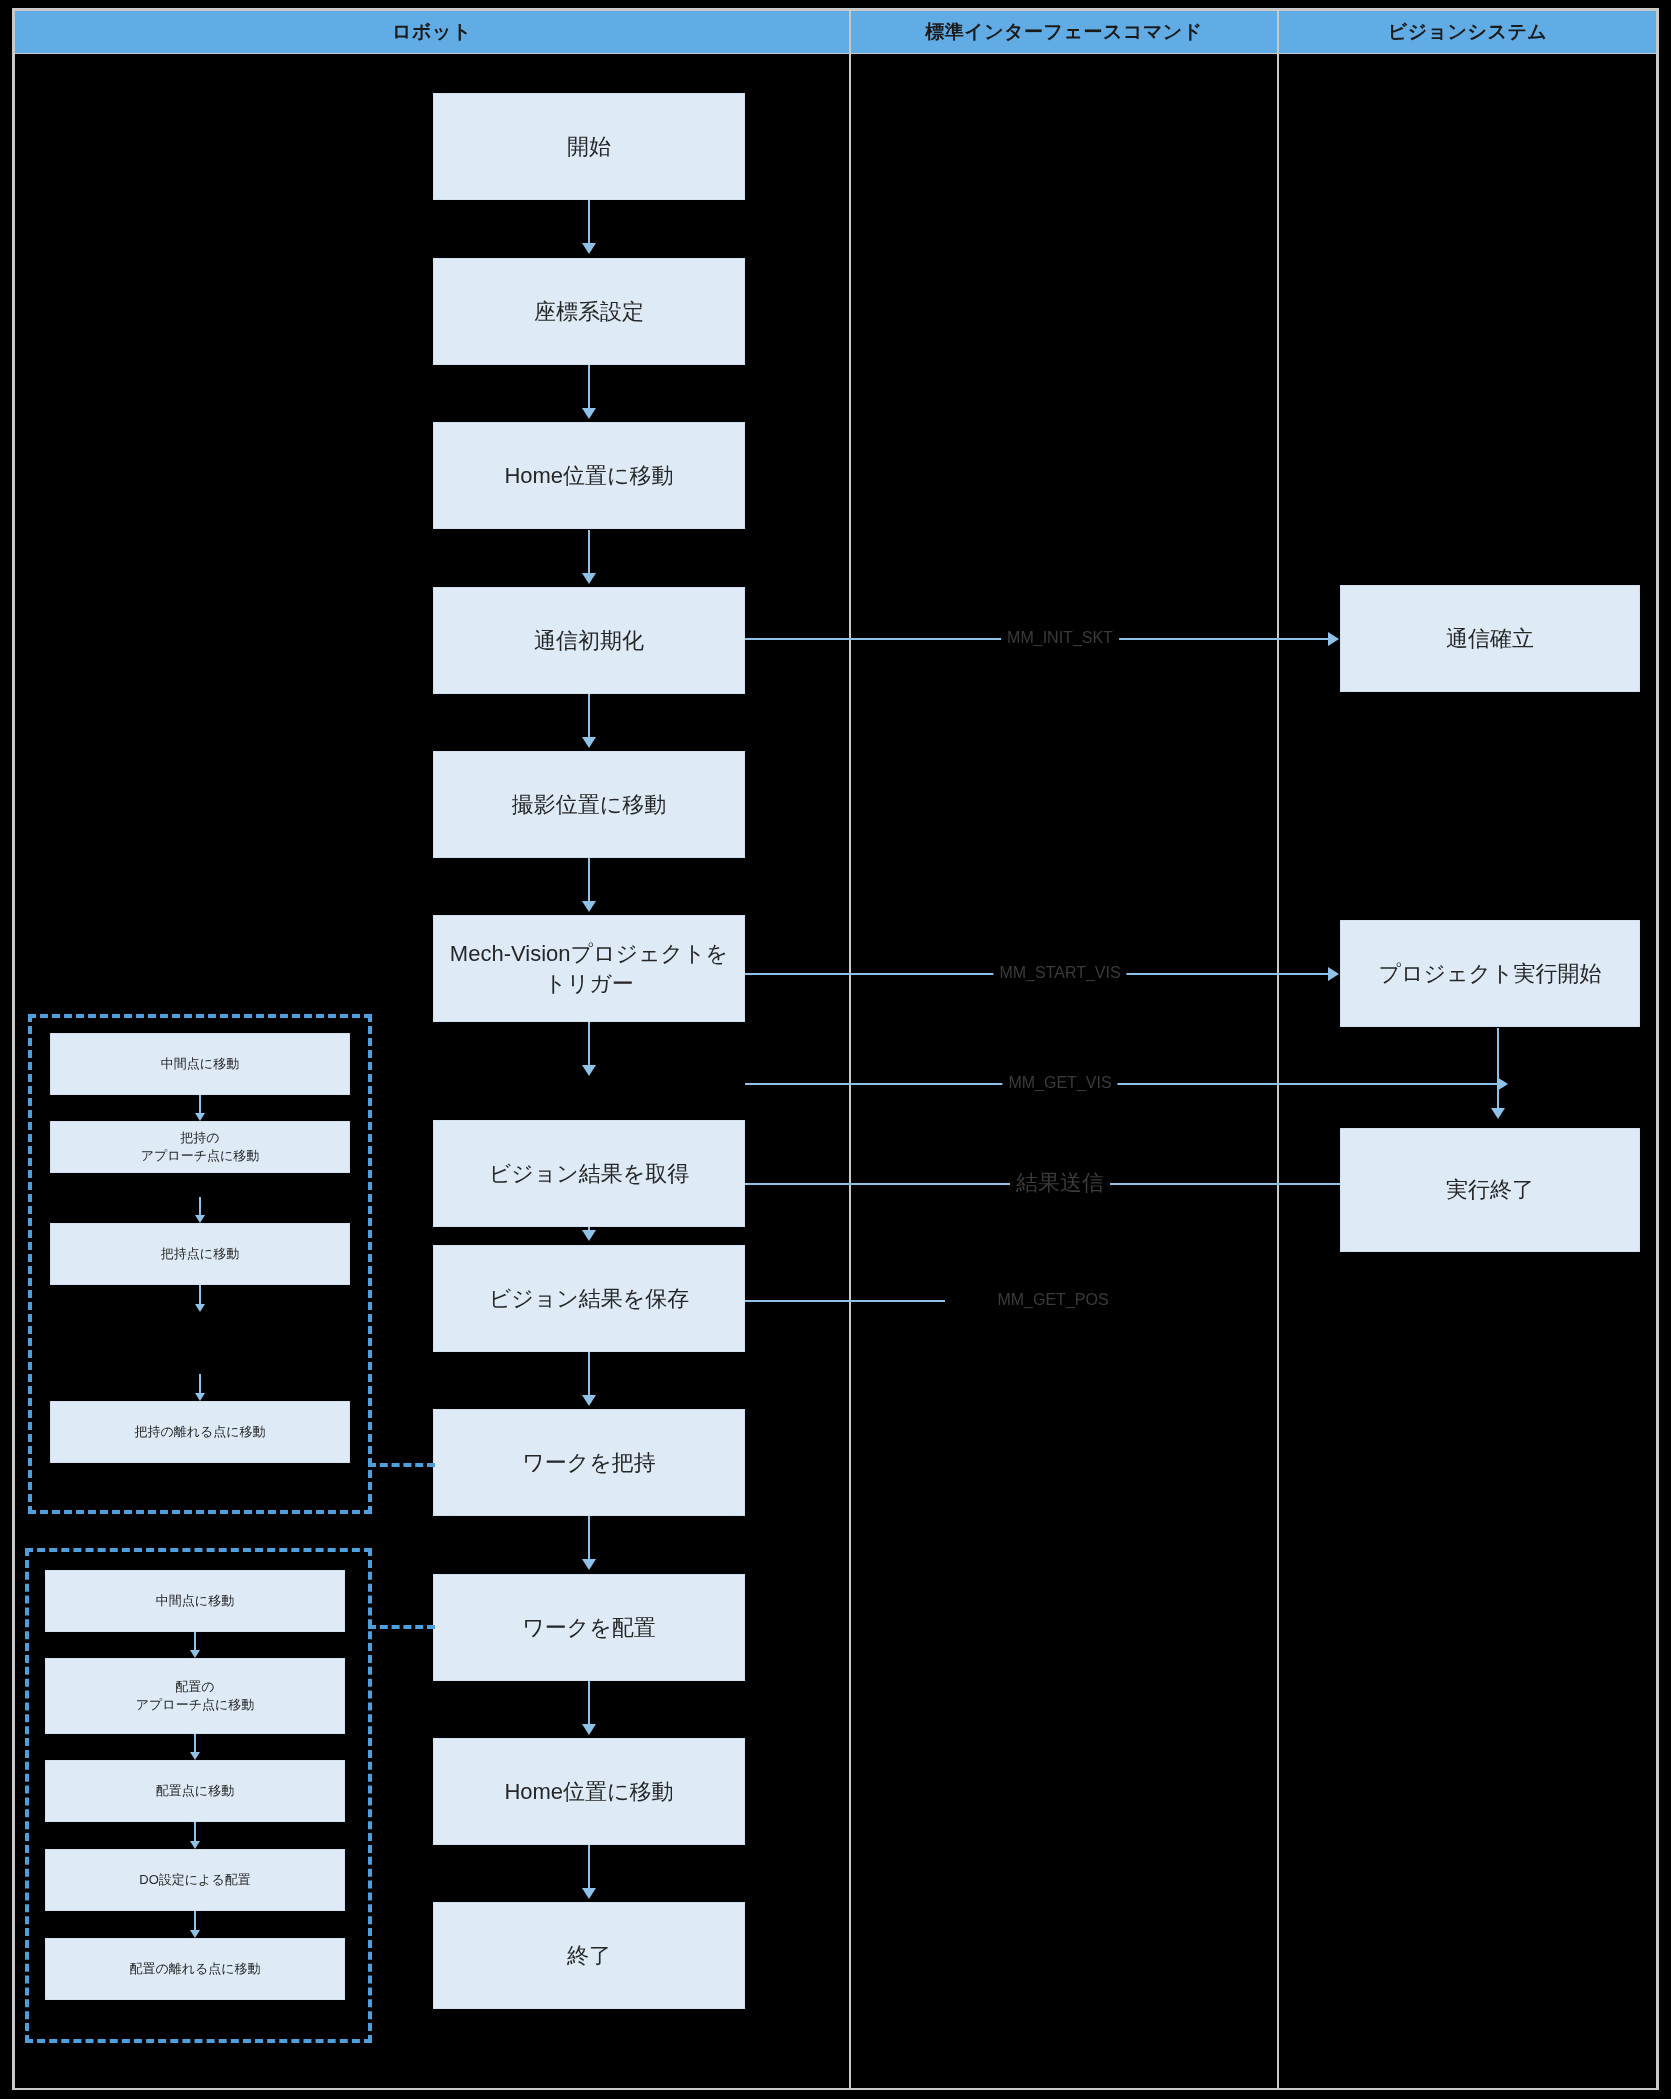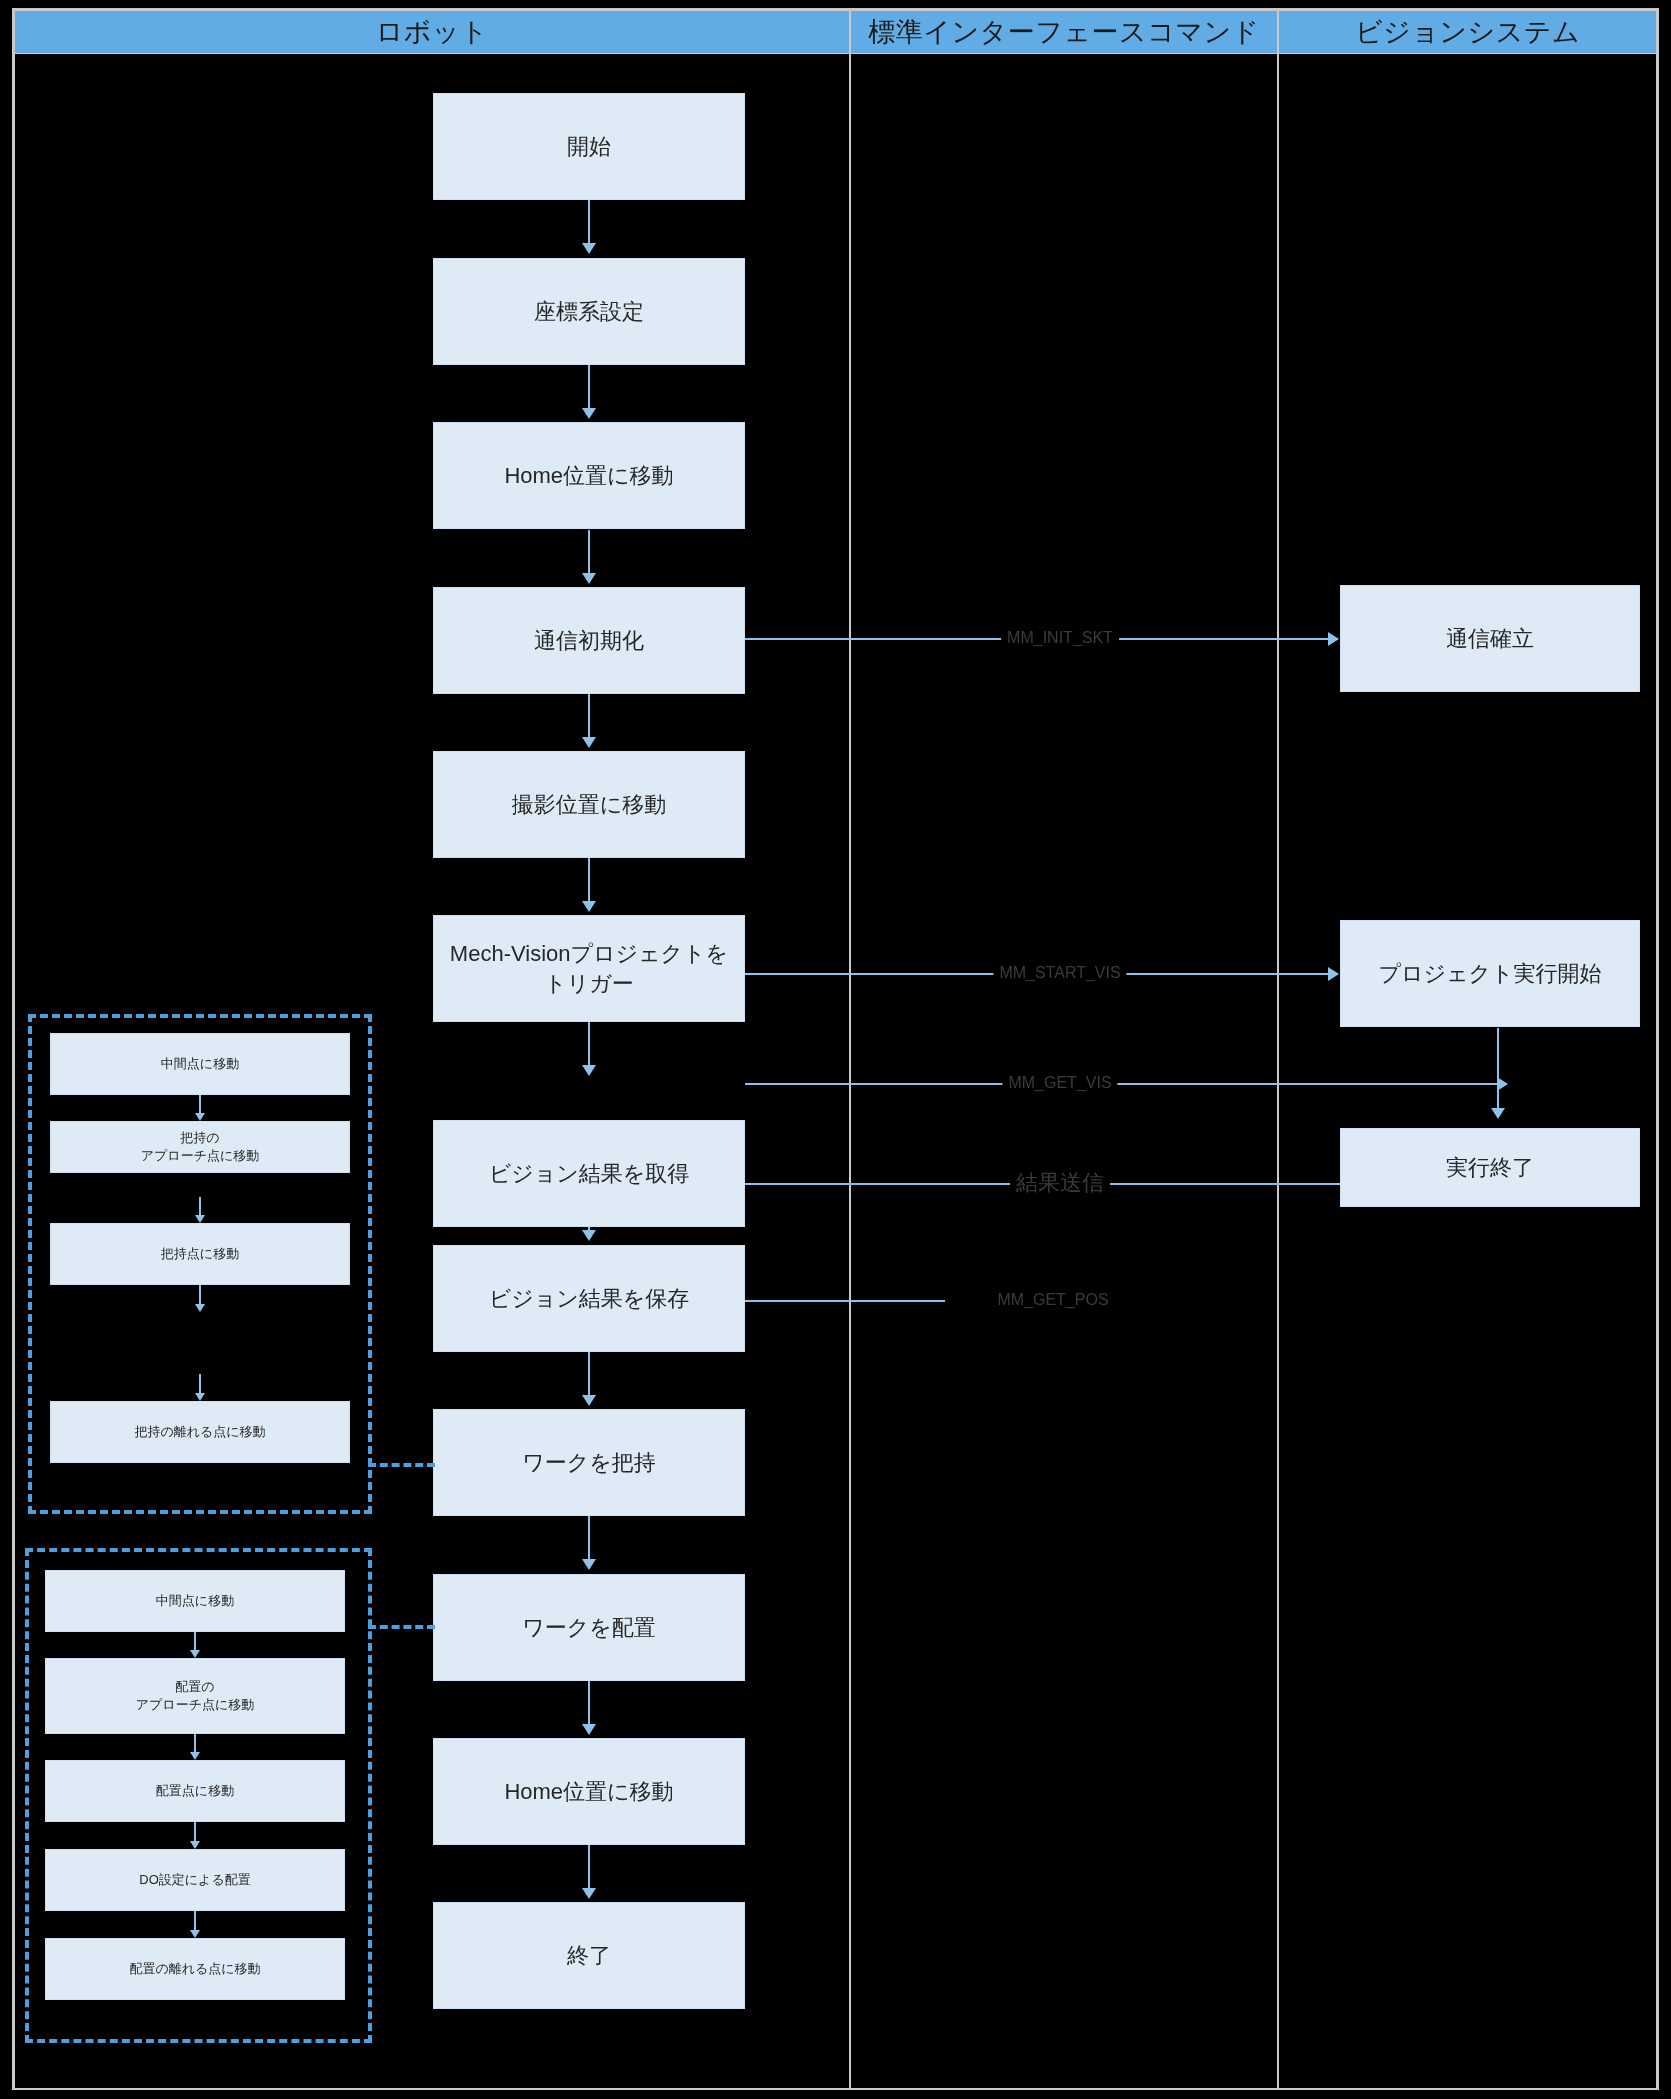--- a/index.html
+++ b/index.html
@@ -32,22 +32,22 @@
     position: absolute;
     top: 10px;
     height: 44px;
     background: #62ace5;
     border: 1px solid #c9c9c9;
     box-sizing: border-box;
     display: flex;
     align-items: center;
     justify-content: center;
     color: #1a1a1a;
-    font-size: 27px;
-    font-weight: normal;
+    font-size: 19px;
+    font-weight: bold;
     letter-spacing: .5px;
   }
   .lane-body {
     position: absolute;
     top: 54px;
     height: 2034px;
     border-left: 1px solid #c9c9c9;
     border-right: 1px solid #c9c9c9;
     box-sizing: border-box;
   }
@@ -218,21 +218,21 @@
   <div class="node" style="left:433px; top:915px;  width:312px; height:107px;">Mech-Visionプロジェクトをトリガー</div>
   <div class="node" style="left:433px; top:1080px; width:312px; height:107px;margin-top:40px;">ビジョン結果を取得</div>
   <div class="node" style="left:433px; top:1245px; width:312px; height:107px;">ビジョン結果を保存</div>
   <div class="node" style="left:433px; top:1409px; width:312px; height:107px;">ワークを把持</div>
   <div class="node" style="left:433px; top:1574px; width:312px; height:107px;">ワークを配置</div>
   <div class="node" style="left:433px; top:1738px; width:312px; height:107px;">Home位置に移動</div>
   <div class="node" style="left:433px; top:1902px; width:312px; height:107px;">終了</div>
 
   <div class="node" style="left:1340px; top:585px;  width:300px; height:107px;">通信確立</div>
   <div class="node" style="left:1340px; top:920px;  width:300px; height:107px;">プロジェクト実行開始</div>
-  <div class="node" style="left:1340px; top:1128px; width:300px; height:79px;">実行終了</div>
+  <div class="node" style="left:1340px; top:1128px; width:300px; height:124px;">実行終了</div>
 
   <div class="group-frame" style="left:28px; top:1014px; width:344px; height:500px;"></div>
   <div class="dash-link" style="left:368px; top:1463px; width:67px;"></div>
 
   <div class="node small" style="left:50px; top:1033px; width:300px; height:62px;">中間点に移動</div>
   <div class="vline-thin" style="left:199px; top:1095px; height:20px;"></div>
   <div class="arrow-down-sm" style="left:195px; top:1113px;"></div>
 
   <div class="node small" style="left:50px; top:1121px; width:300px; height:52px;">把持の
 アプローチ点に移動</div>

